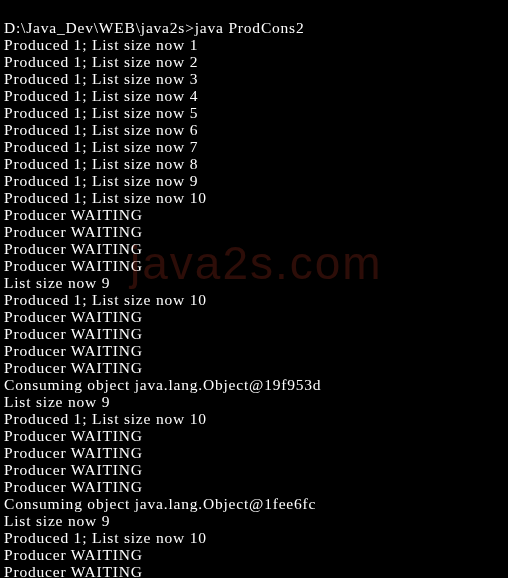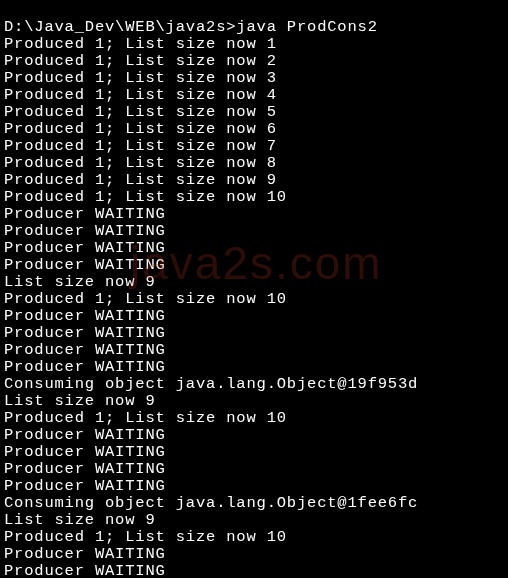--- a/index.html
+++ b/index.html
@@ -20,20 +20,21 @@
       color: #fff;
       background: #000;
       padding: 2px 4px;
       line-height: 17px;
       letter-spacing: 0.8px;
       white-space: pre;
       position: relative;
     }
     .line {
       display: block;
+      font-family: Liberation Serif, serif;
     }
     .watermark {
       position: absolute;
       top: 236px;
       left: 130px;
       font-family: Arial, sans-serif;
       font-size: 46px;
       color: rgba(180, 50, 30, 0.25);
       letter-spacing: 2px;
       pointer-events: none;

